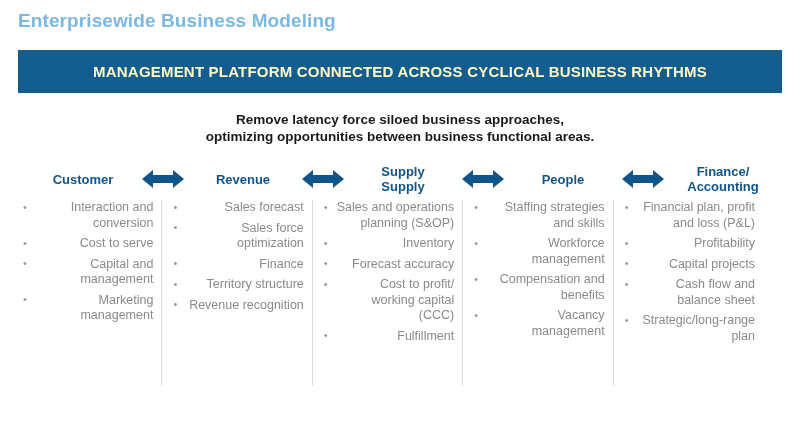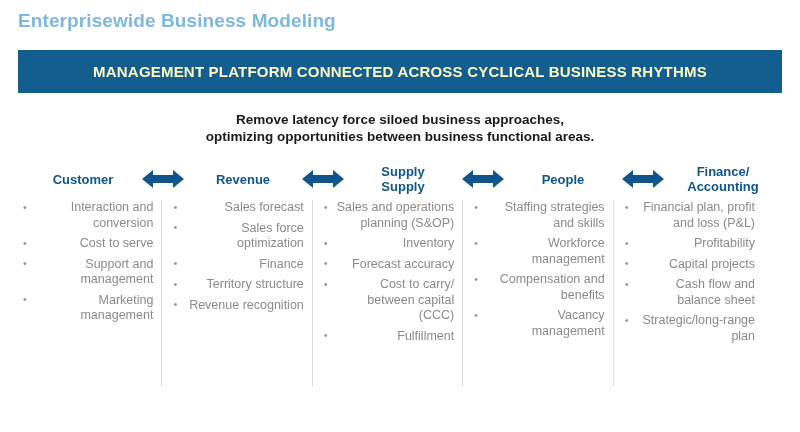--- a/index.html
+++ b/index.html
@@ -201,41 +201,41 @@
     <div>Accounting</div>
   </div>
 </div>
 
 <div class="columns">
 
   <div class="col">
     <ul class="bullets">
       <li>Interaction and conversion</li>
       <li>Cost to serve</li>
-      <li>Support and management</li>
+      <li>Capital and management</li>
       <li>Marketing management</li>
     </ul>
   </div>
 
   <div class="col">
     <ul class="bullets">
       <li>Sales forecast</li>
       <li>Sales force optimization</li>
       <li>Finance</li>
       <li>Territory structure</li>
       <li>Revenue recognition</li>
     </ul>
   </div>
 
   <div class="col">
     <ul class="bullets">
       <li>Sales and operations planning (S&amp;OP)</li>
       <li>Inventory</li>
       <li>Forecast accuracy</li>
-      <li>Cost to carry/ between capital (CCC)</li>
+      <li>Cost to profit/ working capital (CCC)</li>
       <li>Fulfillment</li>
     </ul>
   </div>
 
   <div class="col">
     <ul class="bullets">
       <li>Staffing strategies and skills</li>
       <li>Workforce management</li>
       <li>Compensation and benefits</li>
       <li>Vacancy management</li>

